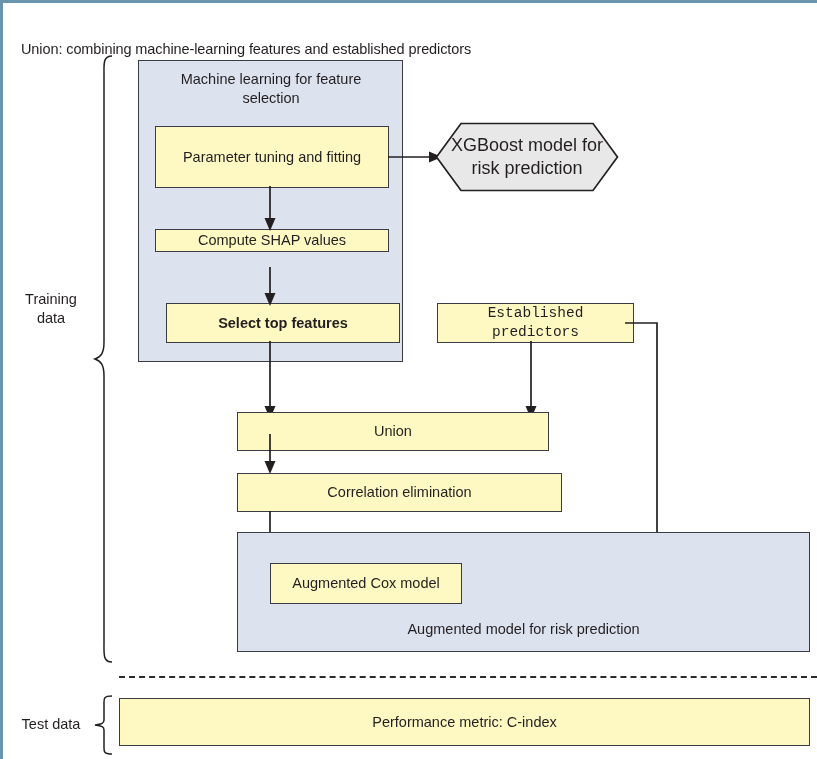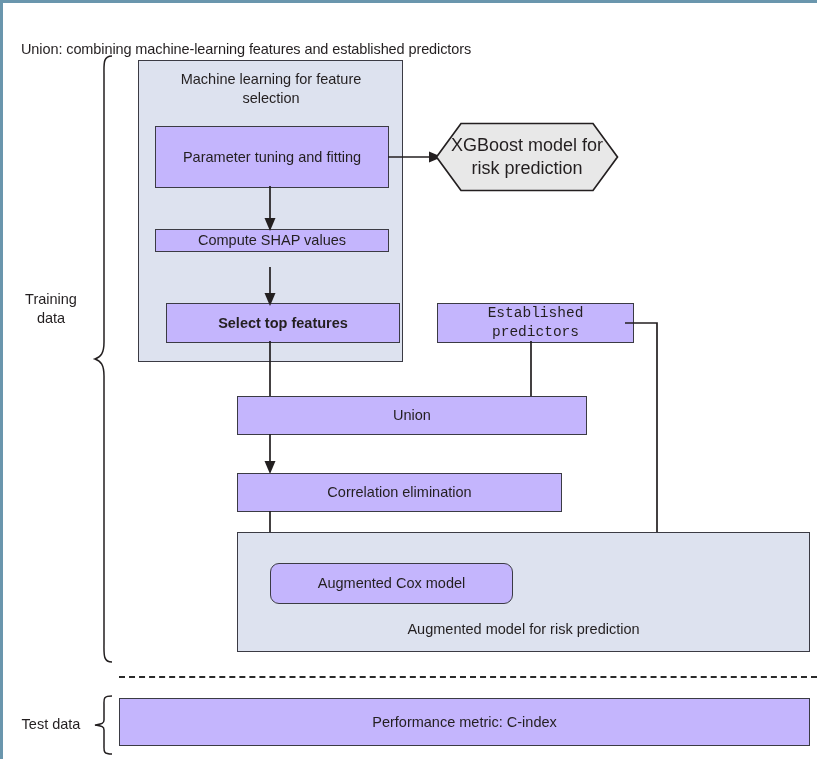--- a/index.html
+++ b/index.html
@@ -36,21 +36,21 @@
     letter-spacing: -0.1px;
     white-space: nowrap;
     margin-top: 24px;
   }
 
   
   .box {
     position: absolute;
     box-sizing: border-box;
     border: 1.6px solid #3b3b44;
-    background: #c4b5fd;
+    background: #fef9c3;
     display: flex;
     align-items: center;
     justify-content: center;
     text-align: center;
     font-size: 14.5px;
     color: #231f20;
     line-height: 1.28;
     padding: 2px 14px;
   }
   .panel {
@@ -166,41 +166,41 @@
   <svg class="conn" style="left:523px; top:341px; width:16px; height:79px;" viewBox="0 0 16 79">
     <line x1="8" y1="0" x2="8" y2="67" stroke="#231f20" stroke-width="1.7"></line>
     <polygon points="8,78 2.5,65 13.5,65" fill="#231f20"></polygon>
   </svg>
 
   <svg class="conn" style="left:620px; top:315px; width:48px; height:257px;" viewBox="0 0 48 257">
     <path d="M5 8 L37 8 L37 244" fill="none" stroke="#231f20" stroke-width="1.7"></path>
     <polygon points="37,256 31.5,243 42.5,243" fill="#231f20"></polygon>
   </svg>
 
-  <div class="box" style="left:237px; top:396px; width:350px; height:39px;">
+  <div class="box" style="left:237px; top:412px; width:312px; height:39px;">
     <span>Union</span>
   </div>
 
   <svg class="conn" style="left:262px; top:434px; width:16px; height:41px;" viewBox="0 0 16 41">
     <line x1="8" y1="0" x2="8" y2="29" stroke="#231f20" stroke-width="1.7"></line>
     <polygon points="8,40 2.5,27 13.5,27" fill="#231f20"></polygon>
   </svg>
 
   <div class="box" style="left:237px; top:473px; width:325px; height:39px;">
     <span>Correlation elimination</span>
   </div>
 
   <svg class="conn" style="left:262px; top:511px; width:16px; height:61px;" viewBox="0 0 16 61">
     <line x1="8" y1="0" x2="8" y2="49" stroke="#231f20" stroke-width="1.7"></line>
     <polygon points="8,60 2.5,47 13.5,47" fill="#231f20"></polygon>
   </svg>
 
   <div class="panel" style="left:237px; top:532px; width:573px; height:120px;"></div>
 
-  <div class="box" style="left:270px; top:563px; width:243px; height:41px;border-radius:9px;">
+  <div class="box" style="left:270px; top:563px; width:192px; height:41px;">
     <span>Augmented Cox model</span>
   </div>
 
 
   <div class="panel-title" style="left:237px; top:620px; width:573px;">
     <span>Augmented model for risk prediction</span>
   </div>
 
   <div class="dashed-sep" style="left:119px; top:676px; width:698px;"></div>
 

